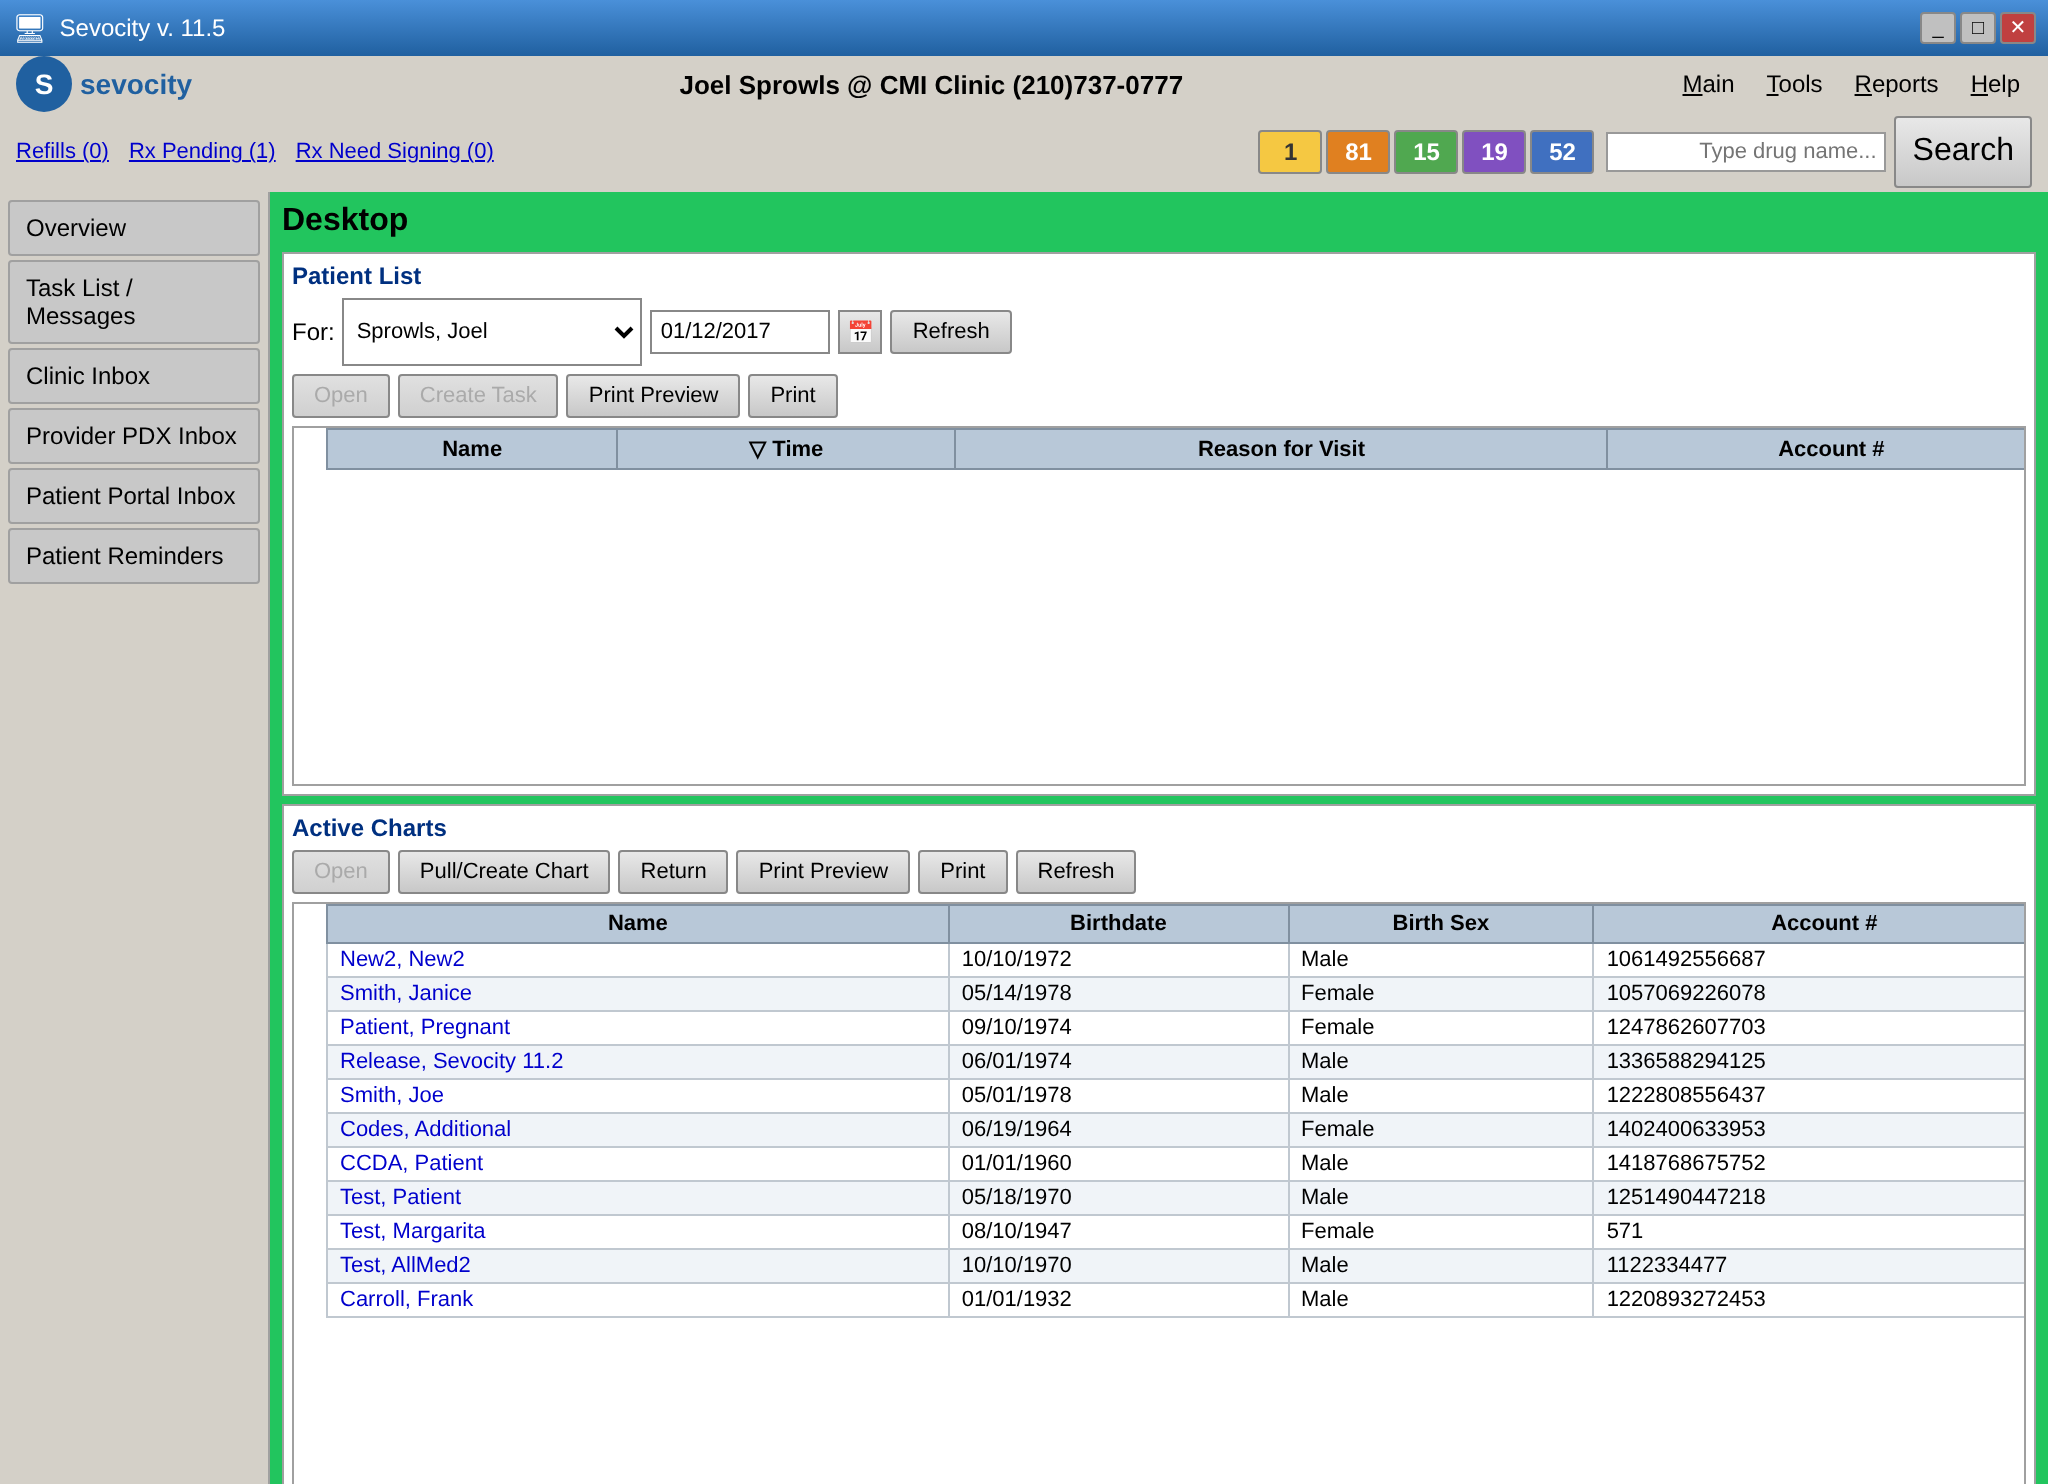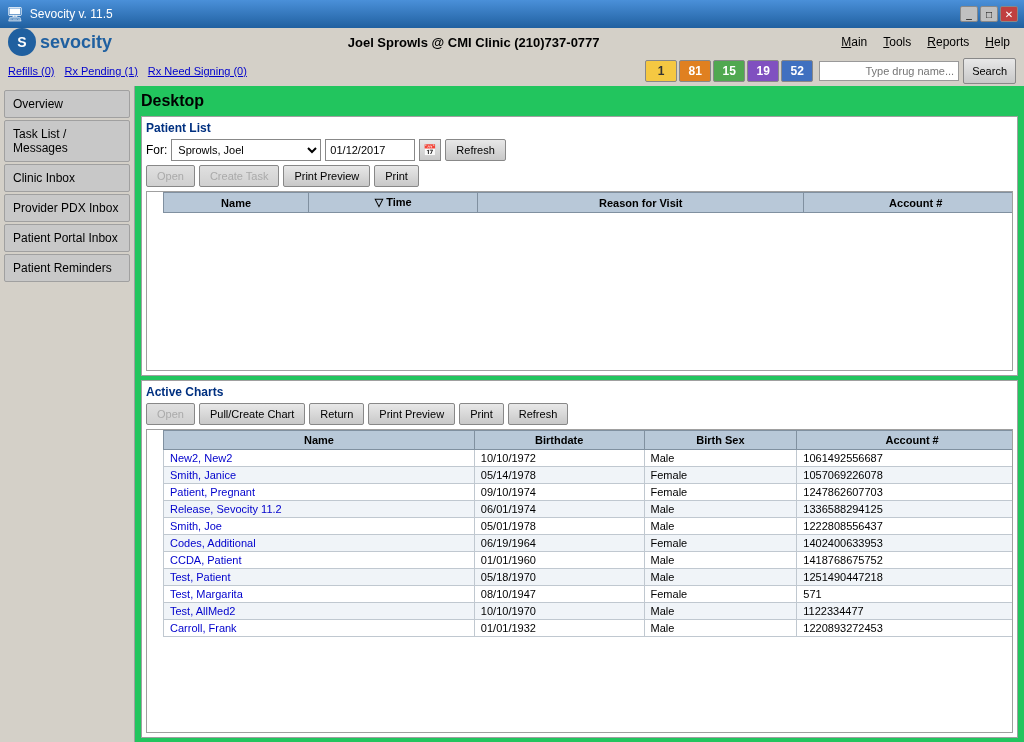--- a/index.html
+++ b/index.html
@@ -29,21 +29,21 @@
     .title-btn.close { background: #c04040; color: white; }
     .menu-items { display: flex; gap: 4px; align-items: center; }
     .menu-item { padding: 2px 6px; font-size: 12px; cursor: pointer; }
     .menu-item u { text-decoration: underline; }
     .drug-search { display: flex; align-items: center; gap: 4px; }
     .drug-search input {
       width: 140px; height: 20px; border: 1px solid #999; padding: 1px 4px; font-size: 11px;
       background: white;
     }
     .drug-search button {
-      height: 26px; padding: 0 8px; font-size: 11px;
+      height: 36px; padding: 0 8px; font-size: 16px;
       background: linear-gradient(to bottom, #e8e8e8, #c8c8c8);
       border: 1px solid #888; cursor: pointer;
     }
 
     
     .badge-row {
       display: flex;
       gap: 2px;
       align-items: center;
     }
@@ -112,21 +112,21 @@
       font-weight: bold;
       font-size: 12px;
       margin-bottom: 4px;
       color: #003080;
     }
 
     .toolbar { display: flex; align-items: center; gap: 4px; margin-bottom: 4px; }
     .toolbar label { font-size: 12px; }
 
     .form-select {
-      height: 22px; font-size: 11px; border: 1px solid #888;
+      height: 34px; font-size: 11px; border: 1px solid #888;
       background: white; padding: 0 2px;
     }
     .form-input {
       height: 22px; font-size: 11px; border: 1px solid #888;
       background: white; padding: 0 4px; width: 90px;
     }
     .cal-btn {
       width: 22px; height: 22px;
       background: linear-gradient(to bottom, #e8e8e8, #c8c8c8);
       border: 1px solid #888; cursor: pointer;
@@ -191,21 +191,21 @@
     ::-webkit-scrollbar-thumb { background: #a0a0a0; border: 1px solid #888; }
 
     .logo-area { display: flex; align-items: center; gap: 4px; }
     .logo-icon {
       width: 28px; height: 28px;
       background: #2060a0;
       border-radius: 50%;
       display: flex; align-items: center; justify-content: center;
       color: white; font-size: 14px; font-weight: bold;
     }
-    .logo-text { color: #2060a0; font-size: 18px; font-weight: bold; }
+    .logo-text { color: #2060a0; font-size: 14px; font-weight: bold; }
 
     .full-header {
       background: #d4d0c8;
     }
     .top-menu-row {
       display: flex;
       align-items: center;
       justify-content: space-between;
       padding: 2px 8px;
       height: 28px;

